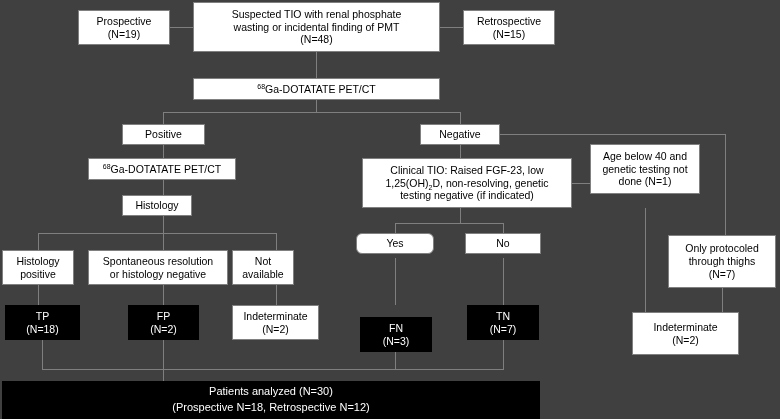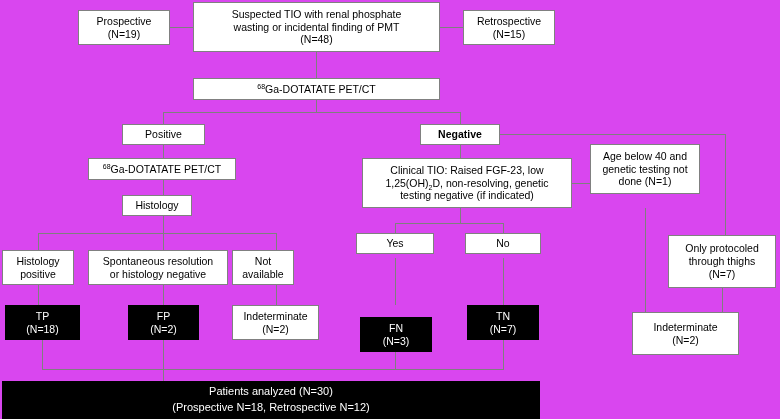--- a/index.html
+++ b/index.html
@@ -1,17 +1,17 @@
 <!DOCTYPE html>
 <html><head>
 <meta charset="utf-8">
 <style>
   html,body{margin:0;padding:0;background:#ffffff;}
   body{font-family:"Liberation Sans","DejaVu Sans",sans-serif;}
-  #canvas{position:relative;width:780px;height:419px;overflow:hidden;background:#d946ef;}
+  #canvas{position:relative;width:780px;height:419px;overflow:hidden;background:#404040;}
   .box{position:absolute;border:1px solid #808080;background:#ffffff;color:#000000;
        display:flex;align-items:center;justify-content:center;text-align:center;
        font-size:10.5px;line-height:1.22;box-sizing:border-box;padding:1px 2px;}
   .box.dark{background:#000000;color:#ffffff;border:1px solid #000000;}
   .ln{position:absolute;background:#7f7f7f;}
   .ln.h{height:1px;}
   .ln.v{width:1px;}
   .sup{font-size:7px;vertical-align:super;line-height:0;}
   .sub{font-size:7px;vertical-align:sub;line-height:0;}
   .bar{position:absolute;background:#000000;color:#ffffff;display:flex;flex-direction:column;
@@ -89,21 +89,21 @@
   </div>
 
   <div class="box" style="left:193px;top:78px;width:247px;height:22px;">
     <div><span class="sup">68</span><span>Ga-DOTATATE PET/CT</span></div>
   </div>
 
   <div class="box" style="left:122px;top:124px;width:83px;height:21px;">
     <span>Positive</span>
   </div>
 
-  <div class="box" style="left:420px;top:124px;width:80px;height:21px;font-weight:bold;">
+  <div class="box" style="left:420px;top:124px;width:80px;height:21px;">
     <span>Negative</span>
   </div>
 
   <div class="box" style="left:88px;top:158px;width:148px;height:22px;">
     <div><span class="sup">68</span><span>Ga-DOTATATE PET/CT</span></div>
   </div>
 
   <div class="box" style="left:122px;top:195px;width:70px;height:21px;">
     <span>Histology</span>
   </div>
@@ -138,21 +138,21 @@
     </div>
   </div>
 
   <div class="box" style="left:232px;top:250px;width:62px;height:35px;">
     <div>
       <div>Not</div>
       <div>available</div>
     </div>
   </div>
 
-  <div class="box" style="left:356px;top:233px;width:78px;height:21px;">
+  <div class="box" style="left:356px;top:233px;width:78px;height:21px;border-radius:6px;">
     <span>Yes</span>
   </div>
 
   <div class="box" style="left:465px;top:233px;width:76px;height:21px;">
     <span>No</span>
   </div>
 
   <div class="box" style="left:668px;top:235px;width:108px;height:53px;align-items:center;">
     <div>
       <div>Only protocoled</div>

